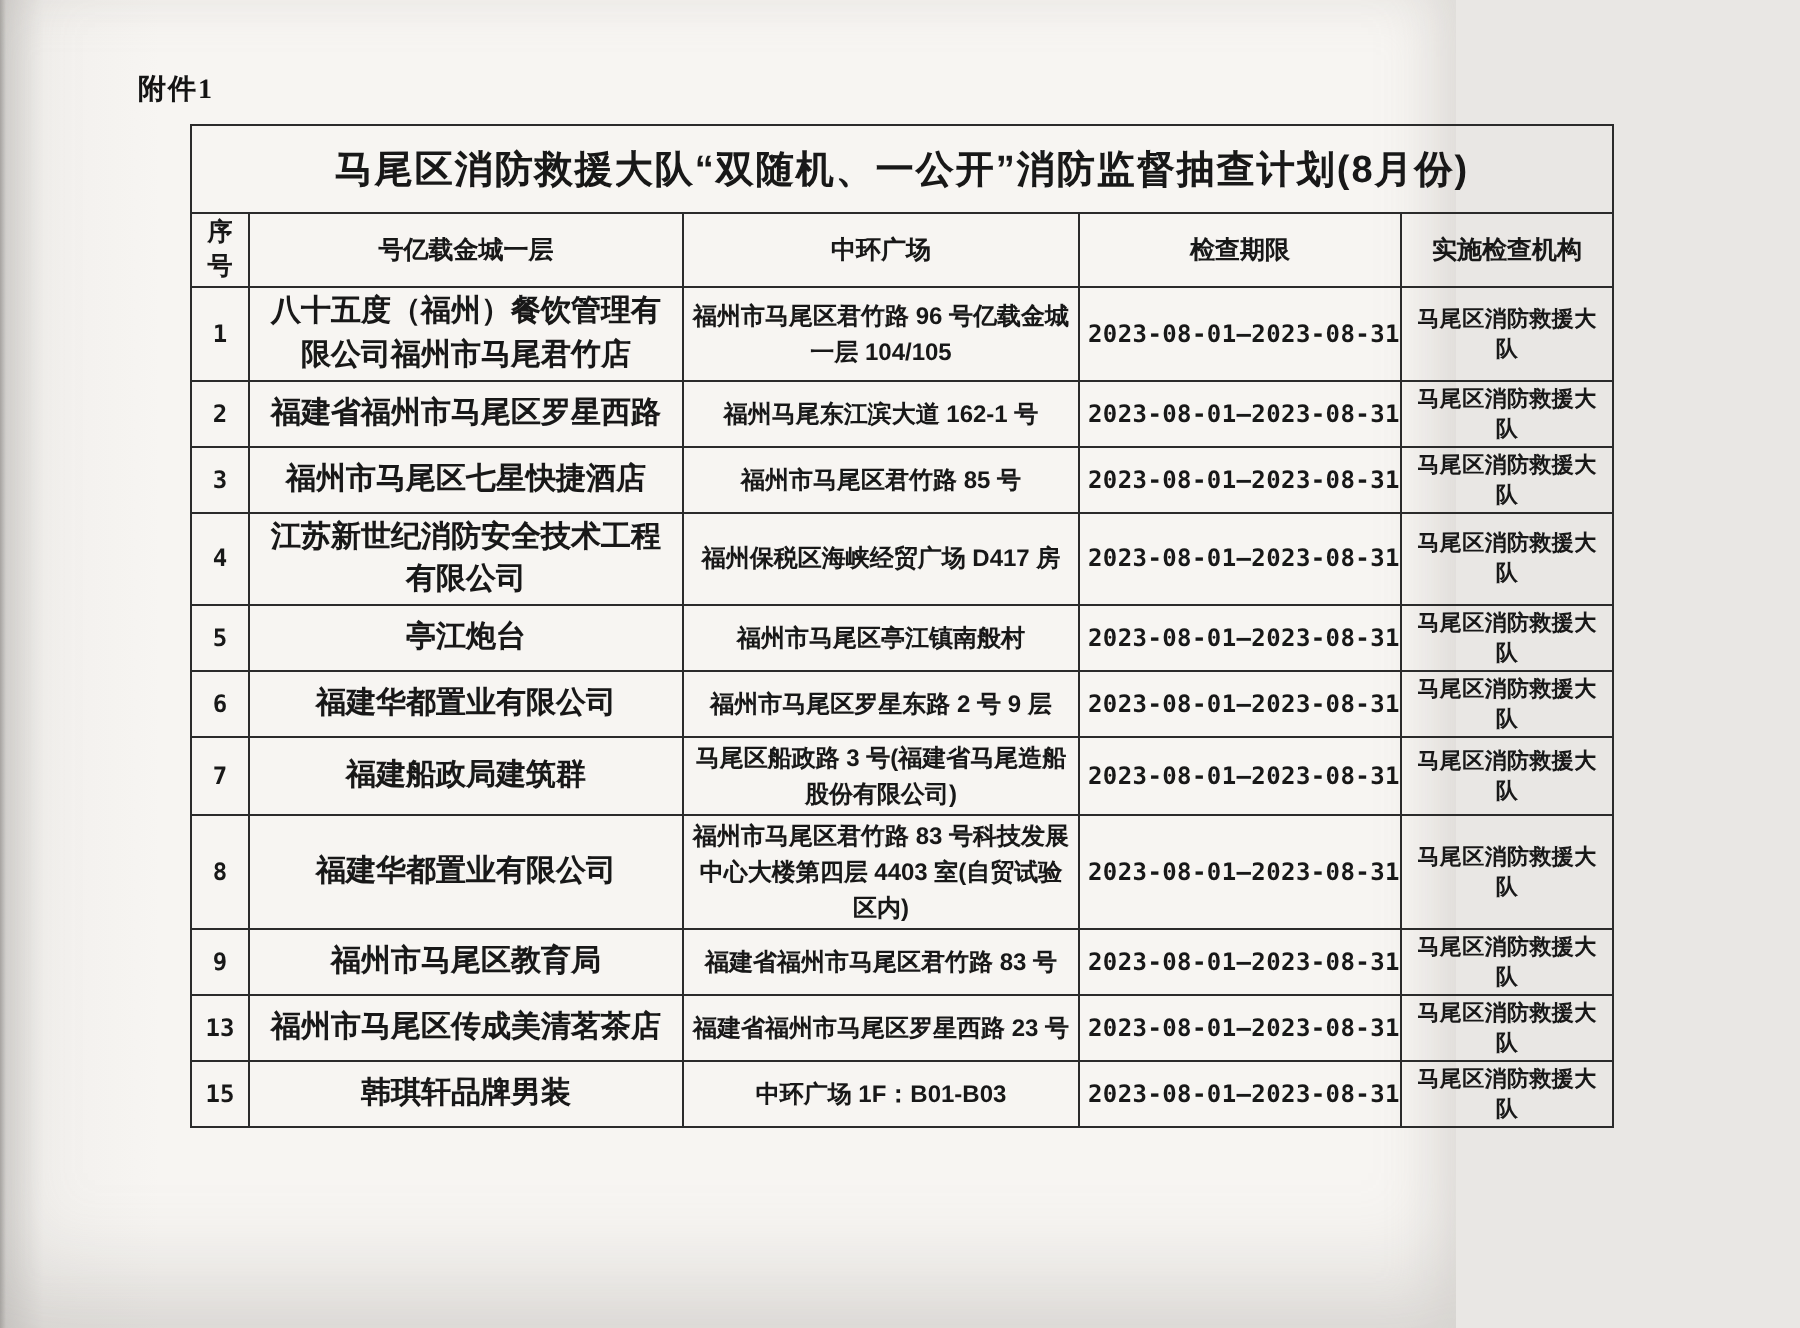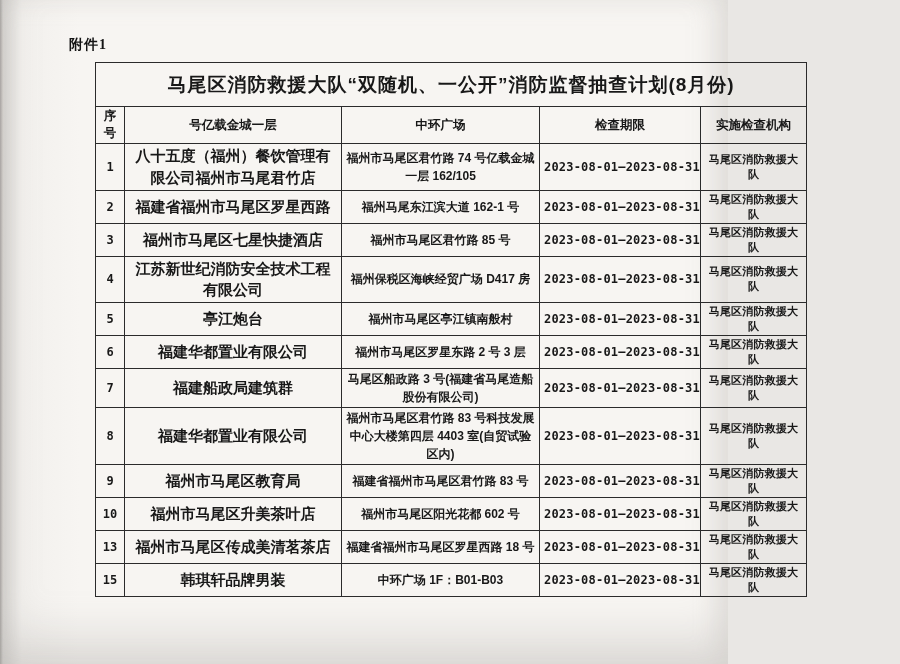--- a/index.html
+++ b/index.html
@@ -70,21 +70,21 @@
         <th>号亿载金城一层</th>
         <th>中环广场</th>
         <th>检查期限</th>
         <th>实施检查机构</th>
       </tr>
     </thead>
     <tbody id="plan-body">
         <tr class="data-row">
           <td class="c-no">1</td>
           <td class="c-name">八十五度（福州）餐饮管理有限公司福州市马尾君竹店</td>
-          <td class="c-addr">福州市马尾区君竹路 74 号亿载金城一层 162/105</td>
+          <td class="c-addr">福州市马尾区君竹路 96 号亿载金城一层 104/105</td>
           <td class="c-period">2023-08-01—2023-08-31</td>
           <td class="c-agency">马尾区消防救援大队</td>
         </tr>
         <tr class="data-row">
           <td class="c-no">2</td>
           <td class="c-name">福建省福州市马尾区罗星西路</td>
           <td class="c-addr">福州马尾东江滨大道 162-1 号</td>
           <td class="c-period">2023-08-01—2023-08-31</td>
           <td class="c-agency">马尾区消防救援大队</td>
         </tr>
@@ -105,21 +105,21 @@
         <tr class="data-row">
           <td class="c-no">5</td>
           <td class="c-name">亭江炮台</td>
           <td class="c-addr">福州市马尾区亭江镇南般村</td>
           <td class="c-period">2023-08-01—2023-08-31</td>
           <td class="c-agency">马尾区消防救援大队</td>
         </tr>
         <tr class="data-row">
           <td class="c-no">6</td>
           <td class="c-name">福建华都置业有限公司</td>
-          <td class="c-addr">福州市马尾区罗星东路 2 号 3 层</td>
+          <td class="c-addr">福州市马尾区罗星东路 2 号 9 层</td>
           <td class="c-period">2023-08-01—2023-08-31</td>
           <td class="c-agency">马尾区消防救援大队</td>
         </tr>
         <tr class="data-row">
           <td class="c-no">7</td>
           <td class="c-name">福建船政局建筑群</td>
           <td class="c-addr">马尾区船政路 3 号(福建省马尾造船股份有限公司)</td>
           <td class="c-period">2023-08-01—2023-08-31</td>
           <td class="c-agency">马尾区消防救援大队</td>
         </tr>
@@ -131,30 +131,23 @@
           <td class="c-agency">马尾区消防救援大队</td>
         </tr>
         <tr class="data-row">
           <td class="c-no">9</td>
           <td class="c-name">福州市马尾区教育局</td>
           <td class="c-addr">福建省福州市马尾区君竹路 83 号</td>
           <td class="c-period">2023-08-01—2023-08-31</td>
           <td class="c-agency">马尾区消防救援大队</td>
         </tr>
         <tr class="data-row">
-          <td class="c-no">10</td>
-          <td class="c-name">福州市马尾区升美茶叶店</td>
-          <td class="c-addr">福州市马尾区阳光花都 602 号</td>
-          <td class="c-period">2023-08-01—2023-08-31</td>
-          <td class="c-agency">马尾区消防救援大队</td>
-        </tr>
-        <tr class="data-row">
           <td class="c-no">13</td>
           <td class="c-name">福州市马尾区传成美清茗茶店</td>
-          <td class="c-addr">福建省福州市马尾区罗星西路 18 号</td>
+          <td class="c-addr">福建省福州市马尾区罗星西路 23 号</td>
           <td class="c-period">2023-08-01—2023-08-31</td>
           <td class="c-agency">马尾区消防救援大队</td>
         </tr>
         <tr class="data-row">
           <td class="c-no">15</td>
           <td class="c-name">韩琪轩品牌男装</td>
           <td class="c-addr">中环广场 1F：B01-B03</td>
           <td class="c-period">2023-08-01—2023-08-31</td>
           <td class="c-agency">马尾区消防救援大队</td>
         </tr>

